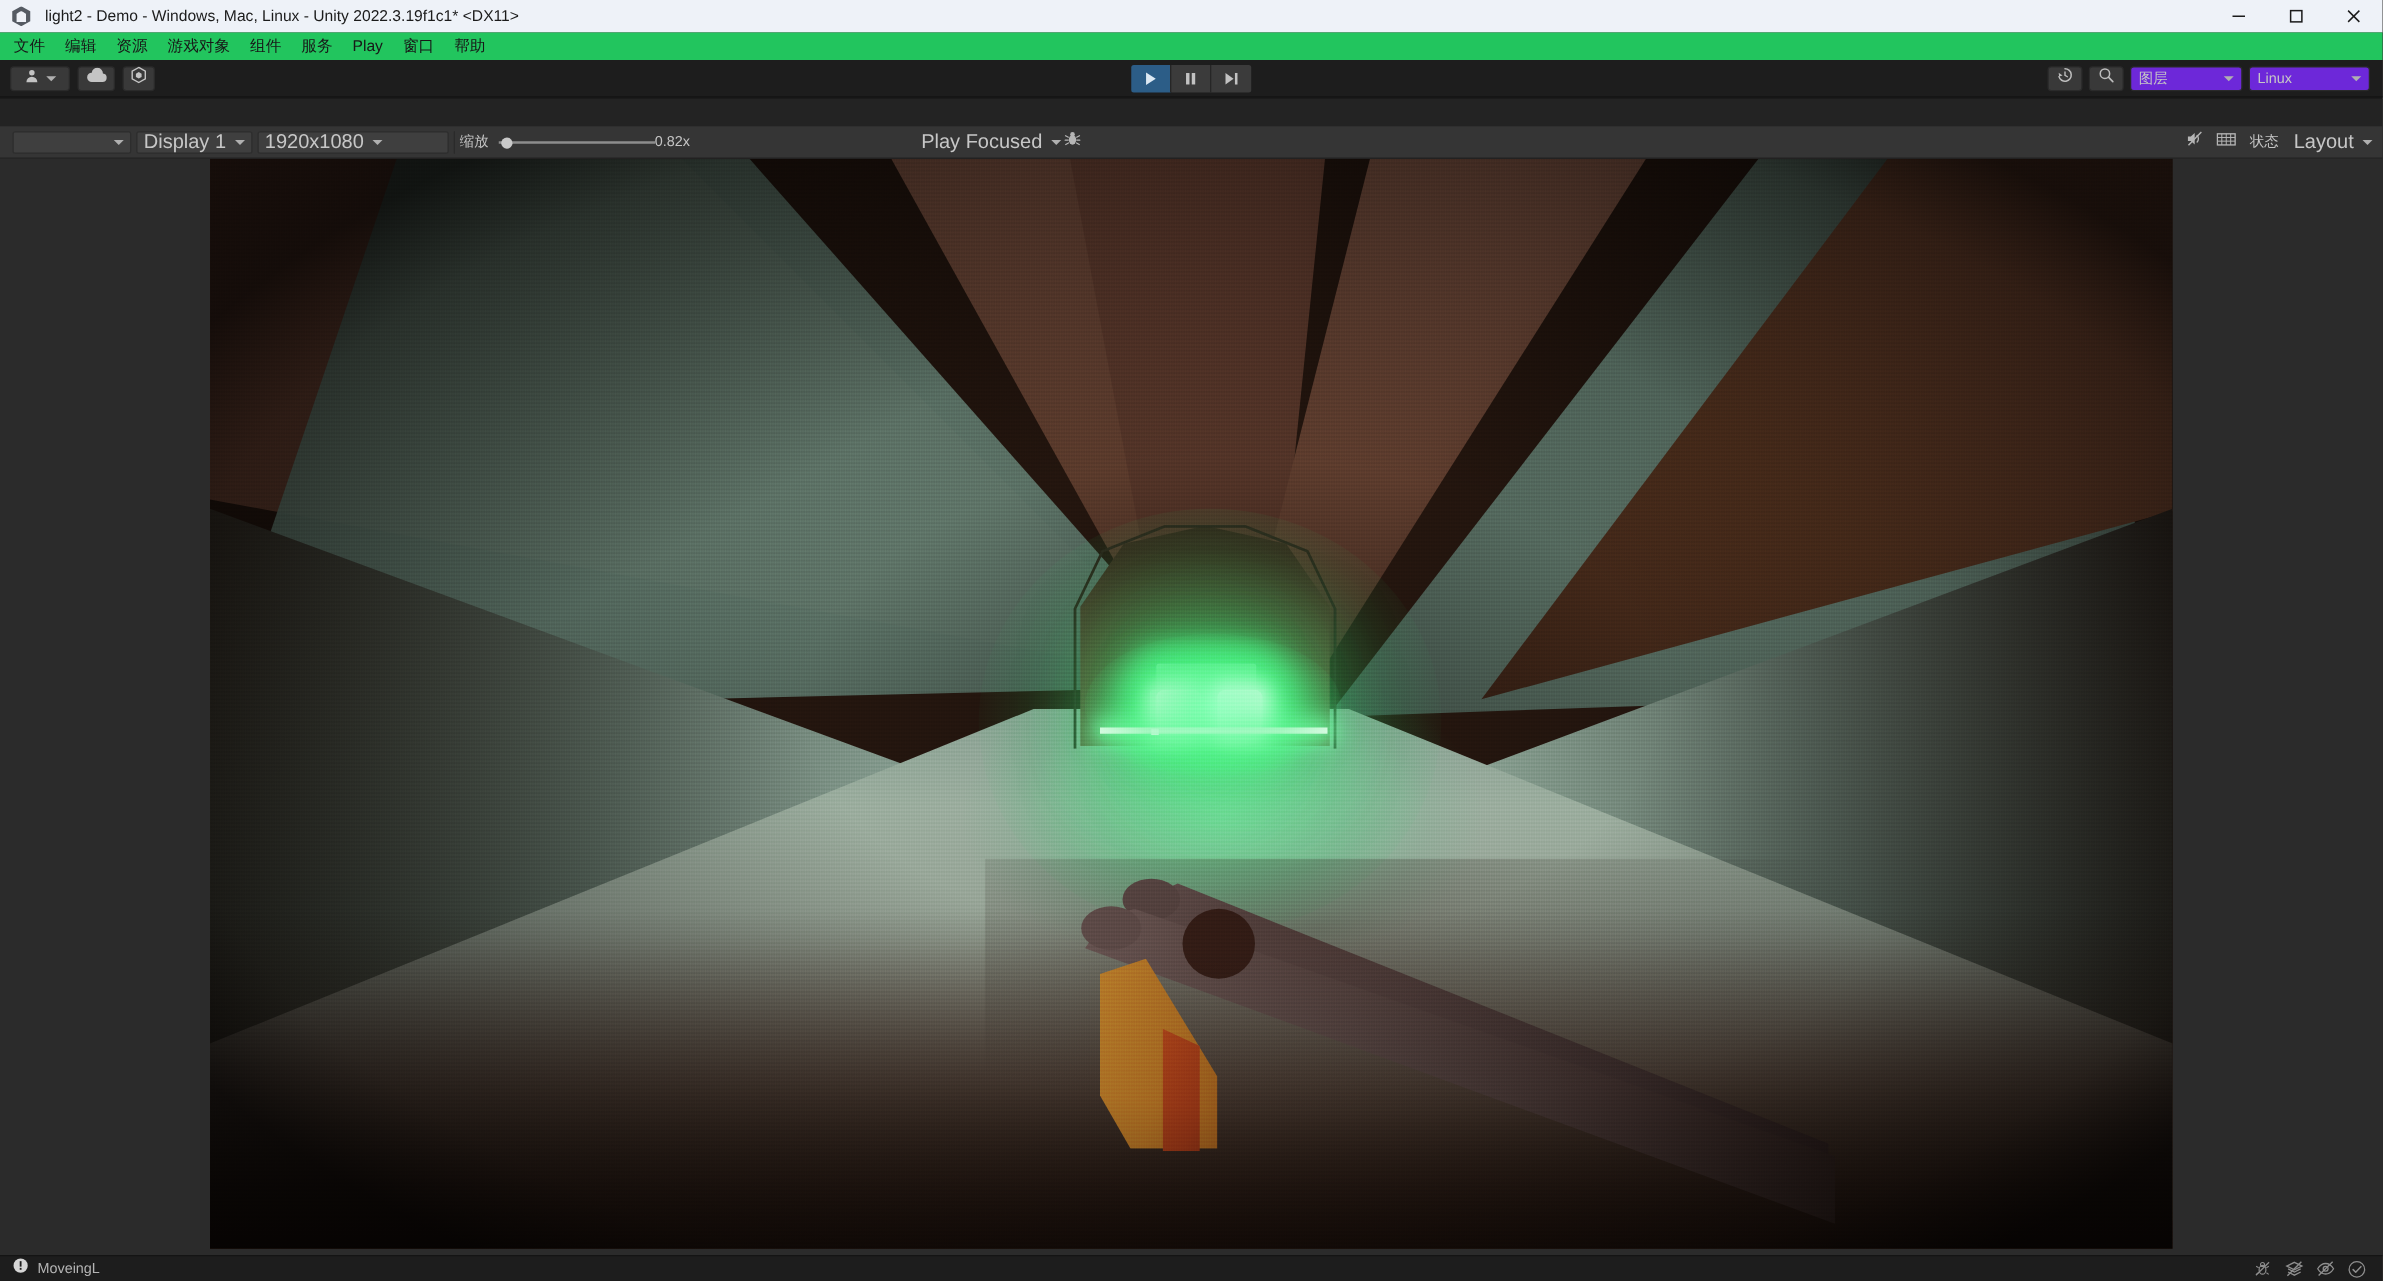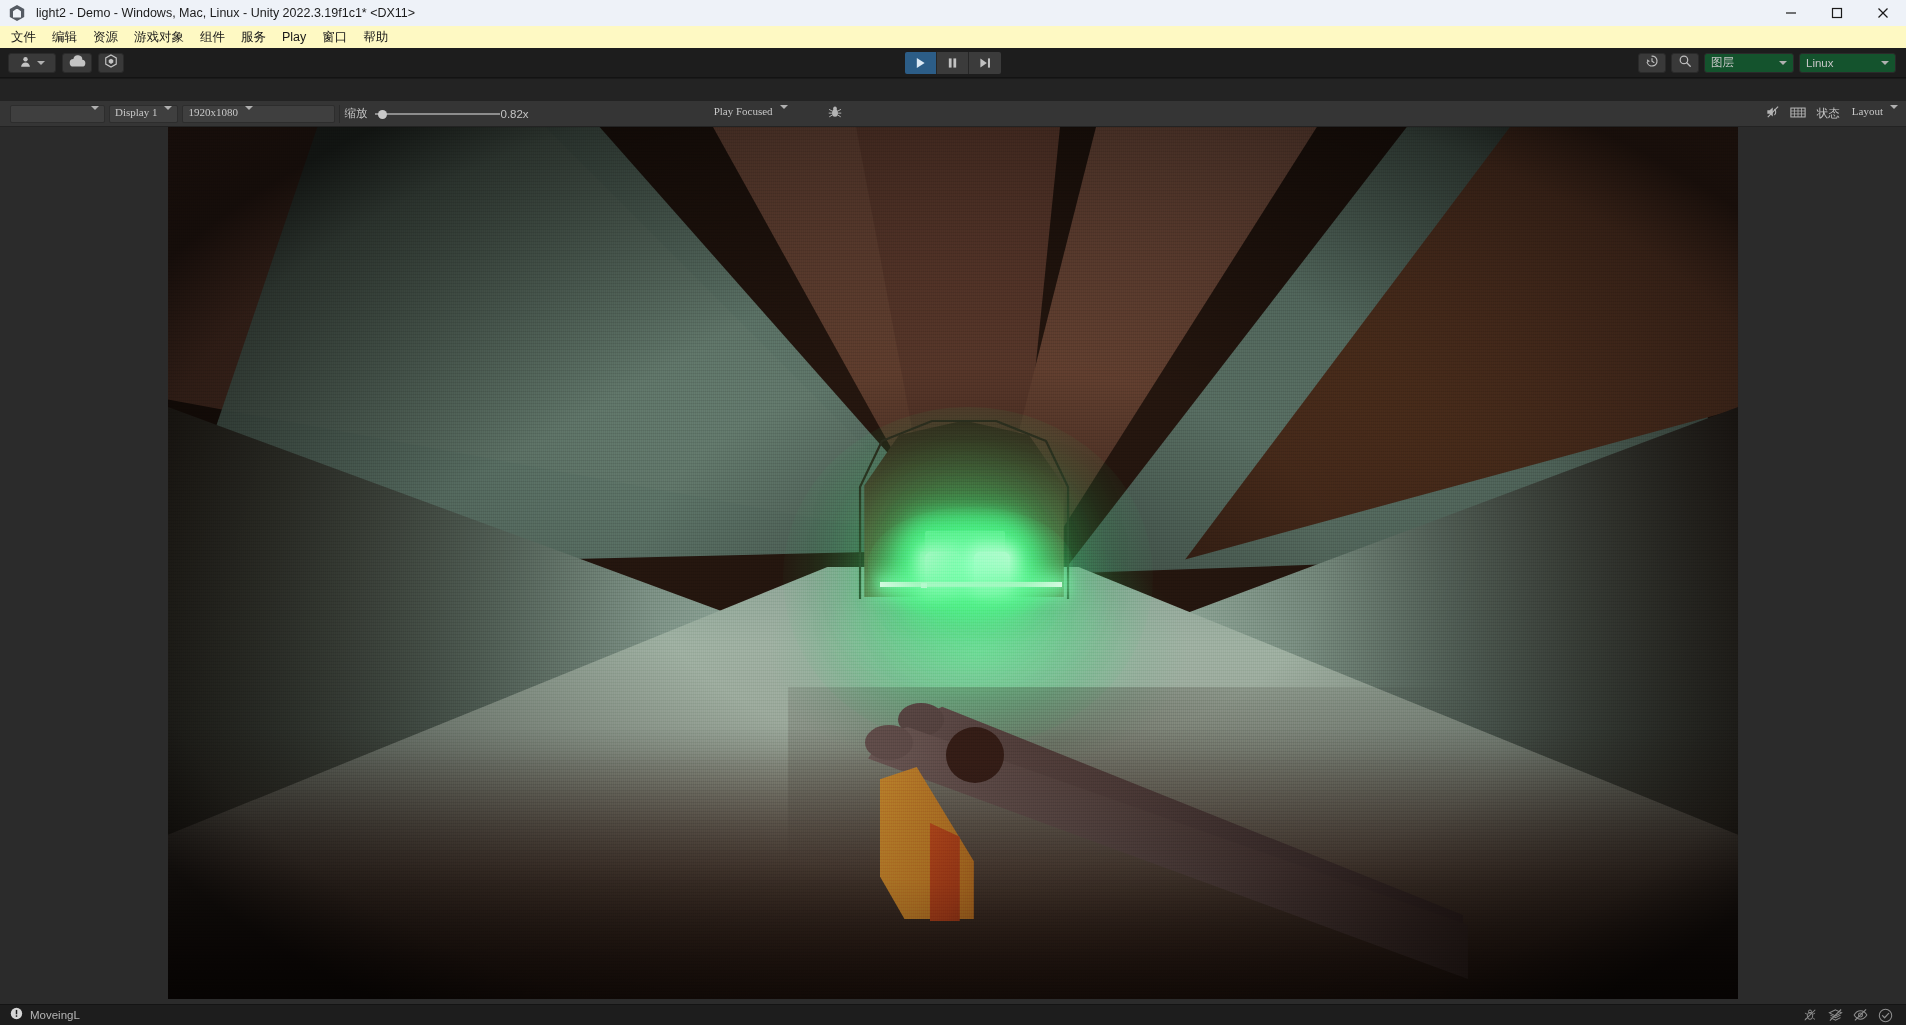--- a/index.html
+++ b/index.html
@@ -39,21 +39,21 @@
   }
   #win-controls > div {
     width: 46px; height: 26px; display: flex; align-items: center; justify-content: center;
     color: #1b1b1b;
   }
   #win-controls svg { display: block; }
 
   
   #menubar {
     position: absolute; left: 0; top: 26px; width: 1906px; height: 22px;
-    background: #fef9c3;
+    background: #22c55e;
     display: flex; align-items: center;
   }
   #menubar .mi {
     font-size: 12.5px; color: #181818; padding: 0 8px; height: 22px;
     display: flex; align-items: center; white-space: nowrap; cursor: default;
   }
   #menubar .mi:first-child { margin-left: 3px; }
 
   
   #toolbar {
@@ -91,21 +91,21 @@
 
   #toolbar-right {
     margin-left: auto; display: flex; align-items: center; gap: 5px; margin-right: 10px;
   }
   .tb-sq {
     width: 28px; height: 20px; background: #393939; border: 1px solid #2a2a2a;
     border-radius: 3px; display: flex; align-items: center; justify-content: center;
     color: #bdbdbd; cursor: default;
   }
   .tb-dd {
-    height: 20px; background: #14532d; border: 1px solid #2a2a2a; border-radius: 3px;
+    height: 20px; background: #6d28d9; border: 1px solid #2a2a2a; border-radius: 3px;
     display: flex; align-items: center; padding: 0 6px; color: #c6c6c6;
     font-size: 11.5px; cursor: default; gap: 6px;
   }
   .tb-dd .lbl { flex: 1; white-space: nowrap; }
 
   
   #game-panel {
     position: absolute; left: 0; top: 79px; width: 1906px; height: 925px;
     background: #232323;
   }
@@ -125,22 +125,22 @@
     letter-spacing: 1px; cursor: default; line-height: 22px;
   }
 
   #game-toolbar {
     position: absolute; left: 0; top: 22px; width: 1906px; height: 26px;
     background: #353535; border-bottom: 1px solid #232323;
     display: flex; align-items: center;
   }
   .gt-dd {
     height: 18px; background: #3f3f3f; border: 1px solid #2d2d2d; border-radius: 2px;
-    display: flex; align-items: flex-start; padding: 0 5px; gap: 7px;
-    color: #c7c7c7; font-size: 11px; cursor: default; white-space: nowrap; font-family: Liberation Serif, serif;
+    display: flex; align-items: center; padding: 0 5px; gap: 7px;
+    color: #c7c7c7; font-size: 16px; cursor: default; white-space: nowrap;
   }
   .gt-dd.flat { background: transparent; border: none; }
   .gt-sep { width: 1px; height: 18px; background: #2a2a2a; margin: 0 4px; }
   .gt-label { color: #c4c4c4; font-size: 11.5px; white-space: nowrap; }
 
   #zoom-slider {
     position: relative; width: 125px; height: 14px; display: flex; align-items: center;
     cursor: default;
   }
   #zoom-slider .track {

